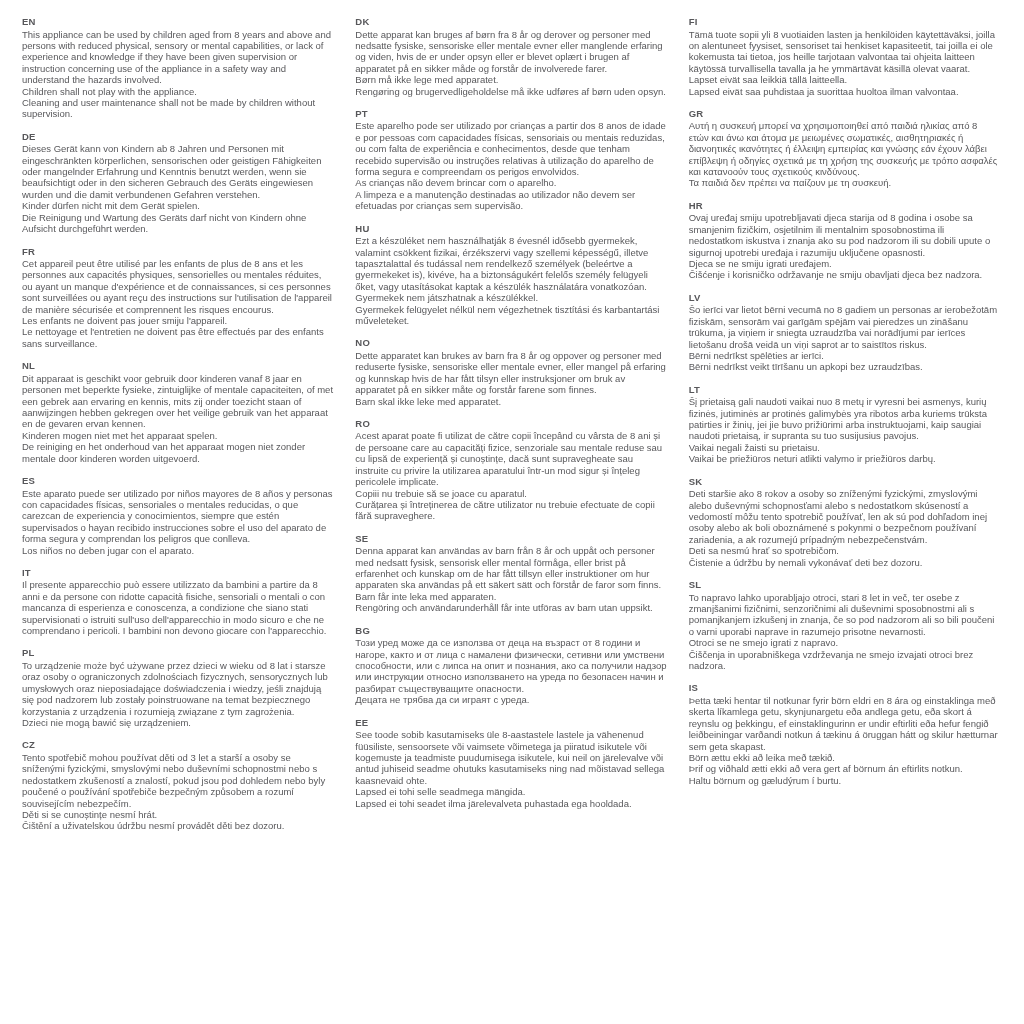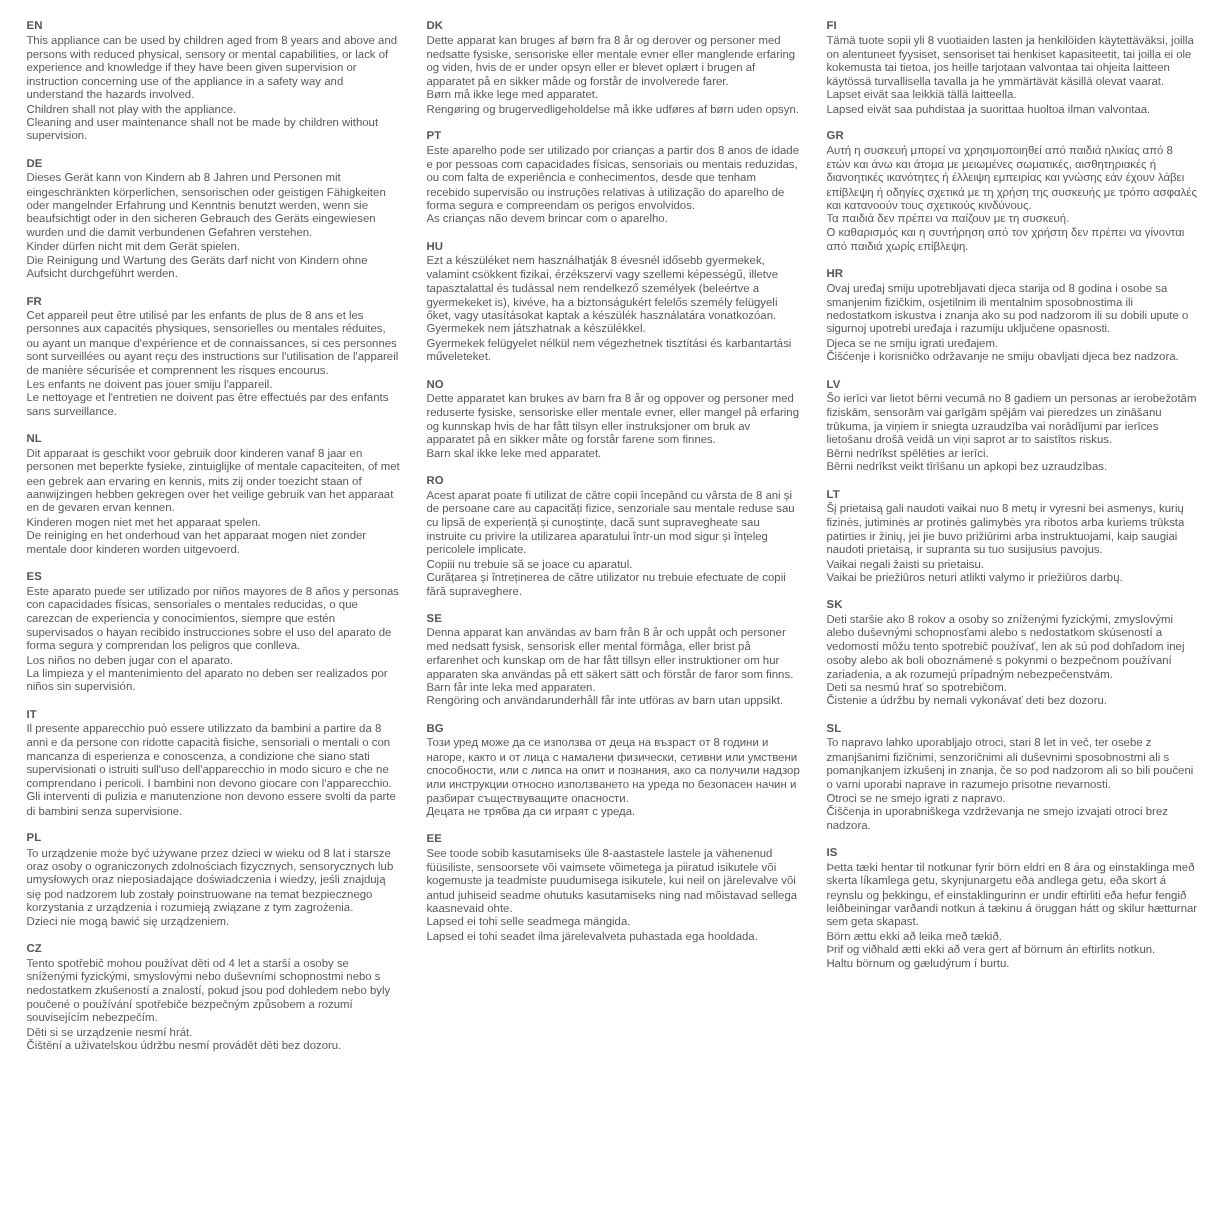--- a/index.html
+++ b/index.html
@@ -74,50 +74,49 @@
         <section class="lang-section">
           <h2 class="lang-code">NL</h2>
           <p class="para">Dit apparaat is geschikt voor gebruik door kinderen vanaf 8 jaar en personen met beperkte fysieke, zintuiglijke of mentale capaciteiten, of met een gebrek aan ervaring en kennis, mits zij onder toezicht staan of aanwijzingen hebben gekregen over het veilige gebruik van het apparaat en de gevaren ervan kennen.</p>
           <p class="para">Kinderen mogen niet met het apparaat spelen.</p>
           <p class="para">De reiniging en het onderhoud van het apparaat mogen niet zonder mentale door kinderen worden uitgevoerd.</p>
         </section>
         <section class="lang-section">
           <h2 class="lang-code">ES</h2>
           <p class="para">Este aparato puede ser utilizado por niños mayores de 8 años y personas con capacidades físicas, sensoriales o mentales reducidas, o que carezcan de experiencia y conocimientos, siempre que estén supervisados o hayan recibido instrucciones sobre el uso del aparato de forma segura y comprendan los peligros que conlleva.</p>
           <p class="para">Los niños no deben jugar con el aparato.</p>
-          <p class="para">La limpieza y el mantenimiento del aparato no deben ser realizados por niños sin supervisión.</p>
         </section>
         <section class="lang-section">
           <h2 class="lang-code">IT</h2>
           <p class="para">Il presente apparecchio può essere utilizzato da bambini a partire da 8 anni e da persone con ridotte capacità fisiche, sensoriali o mentali o con mancanza di esperienza e conoscenza, a condizione che siano stati supervisionati o istruiti sull'uso dell'apparecchio in modo sicuro e che ne comprendano i pericoli. I bambini non devono giocare con l'apparecchio.</p>
-          <p class="para">Gli interventi di pulizia e manutenzione non devono essere svolti da parte di bambini senza supervisione.</p>
         </section>
         <section class="lang-section">
           <h2 class="lang-code">PL</h2>
           <p class="para">To urządzenie może być używane przez dzieci w wieku od 8 lat i starsze oraz osoby o ograniczonych zdolnościach fizycznych, sensorycznych lub umysłowych oraz nieposiadające doświadczenia i wiedzy, jeśli znajdują się pod nadzorem lub zostały poinstruowane na temat bezpiecznego korzystania z urządzenia i rozumieją związane z tym zagrożenia.</p>
           <p class="para">Dzieci nie mogą bawić się urządzeniem.</p>
         </section>
         <section class="lang-section">
           <h2 class="lang-code">CZ</h2>
-          <p class="para">Tento spotřebič mohou používat děti od 4 let a starší a osoby se sníženými fyzickými, smyslovými nebo duševními schopnostmi nebo s nedostatkem zkušeností a znalostí, pokud jsou pod dohledem nebo byly poučené o používání spotřebiče bezpečným způsobem a rozumí souvisejícím nebezpečím.</p>
-          <p class="para">Děti si se urządzenie nesmí hrát.</p>
+          <p class="para">Tento spotřebič mohou používat děti od 3 let a starší a osoby se sníženými fyzickými, smyslovými nebo duševními schopnostmi nebo s nedostatkem zkušeností a znalostí, pokud jsou pod dohledem nebo byly poučené o používání spotřebiče bezpečným způsobem a rozumí souvisejícím nebezpečím.</p>
+          <p class="para">Děti si se cunoștințe nesmí hrát.</p>
           <p class="para">Čištění a uživatelskou údržbu nesmí provádět děti bez dozoru.</p>
         </section>
       </div>
       <div class="column">
         <section class="lang-section">
           <h2 class="lang-code">DK</h2>
           <p class="para">Dette apparat kan bruges af børn fra 8 år og derover og personer med nedsatte fysiske, sensoriske eller mentale evner eller manglende erfaring og viden, hvis de er under opsyn eller er blevet oplært i brugen af apparatet på en sikker måde og forstår de involverede farer.</p>
           <p class="para">Børn må ikke lege med apparatet.</p>
           <p class="para">Rengøring og brugervedligeholdelse må ikke udføres af børn uden opsyn.</p>
         </section>
         <section class="lang-section">
           <h2 class="lang-code">PT</h2>
           <p class="para">Este aparelho pode ser utilizado por crianças a partir dos 8 anos de idade e por pessoas com capacidades físicas, sensoriais ou mentais reduzidas, ou com falta de experiência e conhecimentos, desde que tenham recebido supervisão ou instruções relativas à utilização do aparelho de forma segura e compreendam os perigos envolvidos.</p>
           <p class="para">As crianças não devem brincar com o aparelho.</p>
+          <p class="para">A limpeza e a manutenção destinadas ao utilizador não devem ser efetuadas por crianças sem supervisão.</p>
         </section>
         <section class="lang-section">
           <h2 class="lang-code">HU</h2>
           <p class="para">Ezt a készüléket nem használhatják 8 évesnél idősebb gyermekek, valamint csökkent fizikai, érzékszervi vagy szellemi képességű, illetve tapasztalattal és tudással nem rendelkező személyek (beleértve a gyermekeket is), kivéve, ha a biztonságukért felelős személy felügyeli őket, vagy utasításokat kaptak a készülék használatára vonatkozóan.</p>
           <p class="para">Gyermekek nem játszhatnak a készülékkel.</p>
           <p class="para">Gyermekek felügyelet nélkül nem végezhetnek tisztítási és karbantartási műveleteket.</p>
         </section>
         <section class="lang-section">
           <h2 class="lang-code">NO</h2>
           <p class="para">Dette apparatet kan brukes av barn fra 8 år og oppover og personer med reduserte fysiske, sensoriske eller mentale evner, eller mangel på erfaring og kunnskap hvis de har fått tilsyn eller instruksjoner om bruk av apparatet på en sikker måte og forstår farene som finnes.</p>
@@ -151,21 +150,20 @@
         <section class="lang-section">
           <h2 class="lang-code">FI</h2>
           <p class="para">Tämä tuote sopii yli 8 vuotiaiden lasten ja henkilöiden käytettäväksi, joilla on alentuneet fyysiset, sensoriset tai henkiset kapasiteetit, tai joilla ei ole kokemusta tai tietoa, jos heille tarjotaan valvontaa tai ohjeita laitteen käytössä turvallisella tavalla ja he ymmärtävät käsillä olevat vaarat.</p>
           <p class="para">Lapset eivät saa leikkiä tällä laitteella.</p>
           <p class="para">Lapsed eivät saa puhdistaa ja suorittaa huoltoa ilman valvontaa.</p>
         </section>
         <section class="lang-section">
           <h2 class="lang-code">GR</h2>
           <p class="para">Αυτή η συσκευή μπορεί να χρησιμοποιηθεί από παιδιά ηλικίας από 8 ετών και άνω και άτομα με μειωμένες σωματικές, αισθητηριακές ή διανοητικές ικανότητες ή έλλειψη εμπειρίας και γνώσης εάν έχουν λάβει επίβλεψη ή οδηγίες σχετικά με τη χρήση της συσκευής με τρόπο ασφαλές και κατανοούν τους σχετικούς κινδύνους.</p>
           <p class="para">Τα παιδιά δεν πρέπει να παίζουν με τη συσκευή.</p>
-          <p class="para">Ο καθαρισμός και η συντήρηση από τον χρήστη δεν πρέπει να γίνονται από παιδιά χωρίς επίβλεψη.</p>
         </section>
         <section class="lang-section">
           <h2 class="lang-code">HR</h2>
           <p class="para">Ovaj uređaj smiju upotrebljavati djeca starija od 8 godina i osobe sa smanjenim fizičkim, osjetilnim ili mentalnim sposobnostima ili nedostatkom iskustva i znanja ako su pod nadzorom ili su dobili upute o sigurnoj upotrebi uređaja i razumiju uključene opasnosti.</p>
           <p class="para">Djeca se ne smiju igrati uređajem.</p>
           <p class="para">Čišćenje i korisničko održavanje ne smiju obavljati djeca bez nadzora.</p>
         </section>
         <section class="lang-section">
           <h2 class="lang-code">LV</h2>
           <p class="para">Šo ierīci var lietot bērni vecumā no 8 gadiem un personas ar ierobežotām fiziskām, sensorām vai garīgām spējām vai pieredzes un zināšanu trūkuma, ja viņiem ir sniegta uzraudzība vai norādījumi par ierīces lietošanu drošā veidā un viņi saprot ar to saistītos riskus.</p>

